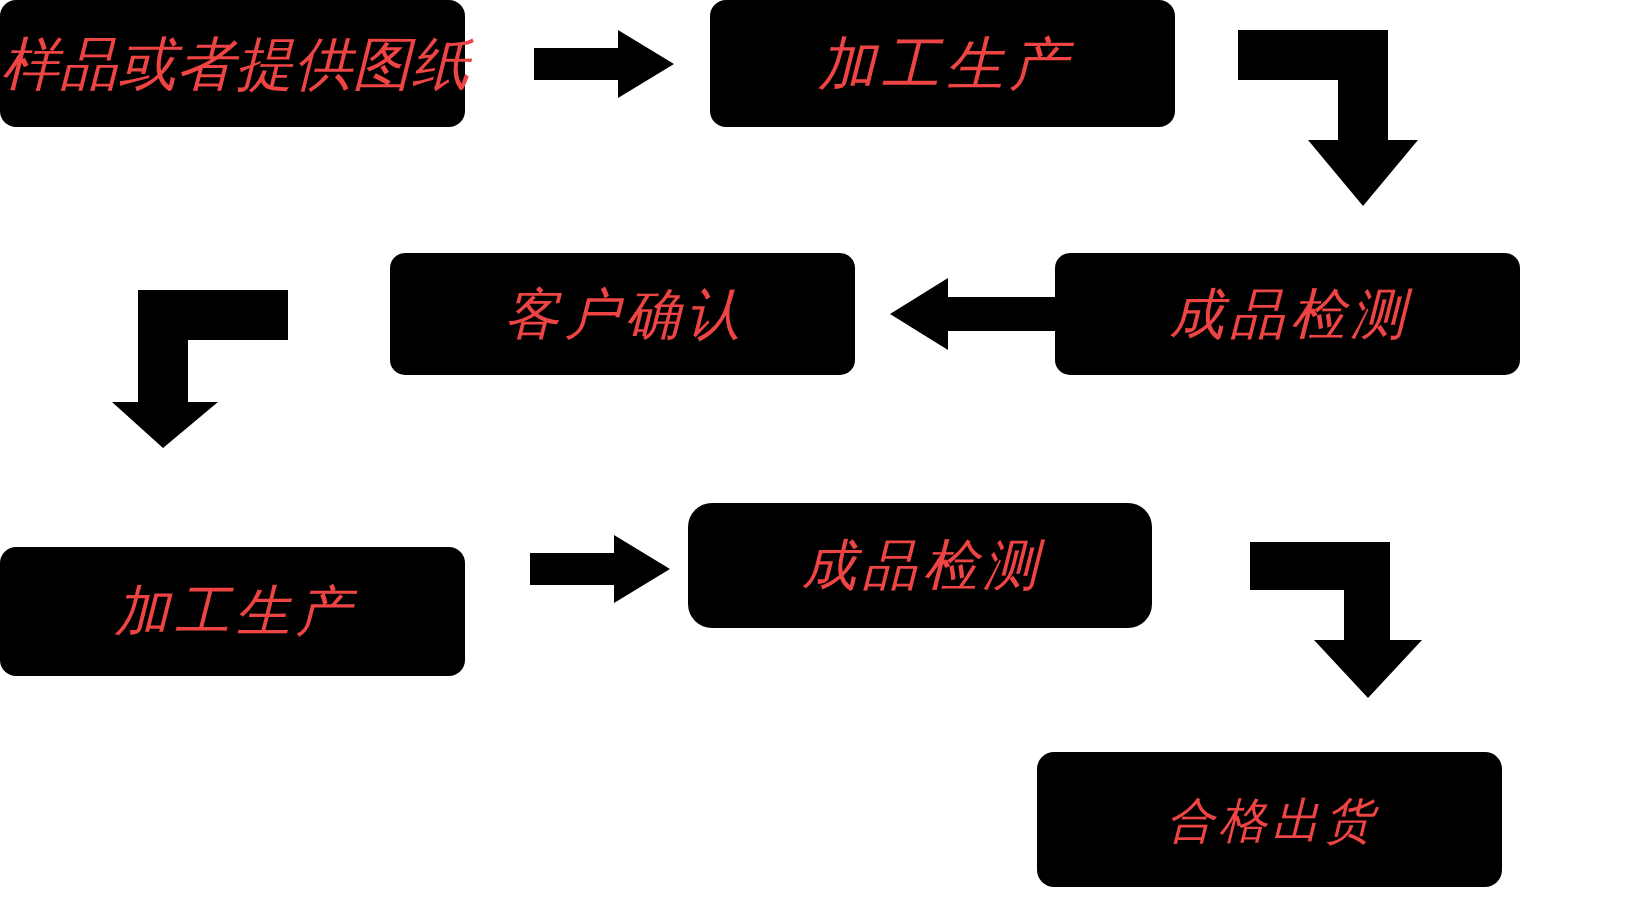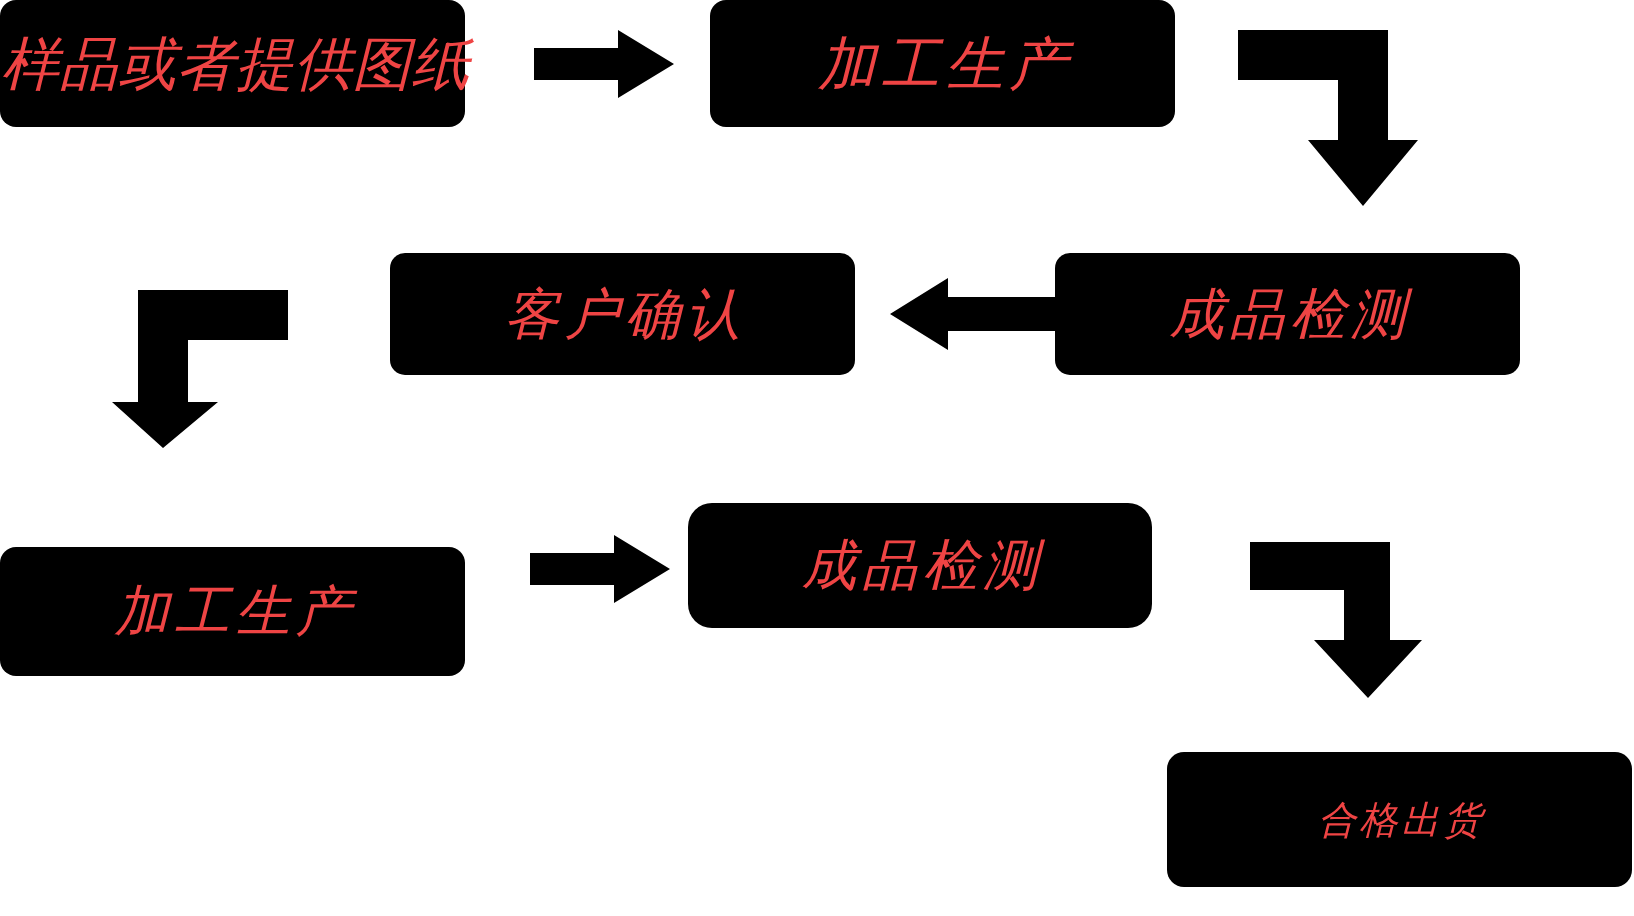--- a/index.html
+++ b/index.html
@@ -36,21 +36,21 @@
     transform: translateX(0.05em);
   }
 
   
   #node-sample      { left: 0px;    top: 0px;   width: 465px; height: 127px; font-size: 58px; border-radius: 16px; letter-spacing: 0.01em;}
   #node-payment     { left: 710px;  top: 0px;   width: 465px; height: 127px; font-size: 58px; border-radius: 16px;}
   #node-confirm     { left: 390px;  top: 253px; width: 465px; height: 122px; font-size: 55px; border-radius: 15px;}
   #node-drawing     { left: 1055px; top: 253px; width: 465px; height: 122px; font-size: 55px; border-radius: 15px;}
   #node-production  { left: 0px;    top: 503px; width: 465px; height: 129px; font-size: 55px; border-radius: 16px; margin-top: 44px;}
   #node-inspection  { left: 688px;  top: 503px; width: 464px; height: 125px; font-size: 55px; border-radius: 24px;}
-  #node-shipment    { left: 1167px; top: 752px; width: 465px; height: 135px; font-size: 38px; border-radius: 17px;}
+  #node-shipment    { left: 1037px; top: 752px; width: 465px; height: 135px; font-size: 48px; border-radius: 17px;}
 
   
   .arrow {
     position: absolute;
   }
   .arrow svg { display: block; }
 
   #arrow-sample-to-payment   { left: 534px;  top: 30px;  width: 140px; height: 68px; }
   #arrow-payment-to-drawing  { left: 1222px; top: 28px;  width: 220px; height: 180px; }
   #arrow-drawing-to-confirm  { left: 890px;  top: 278px; width: 172px; height: 72px; }

